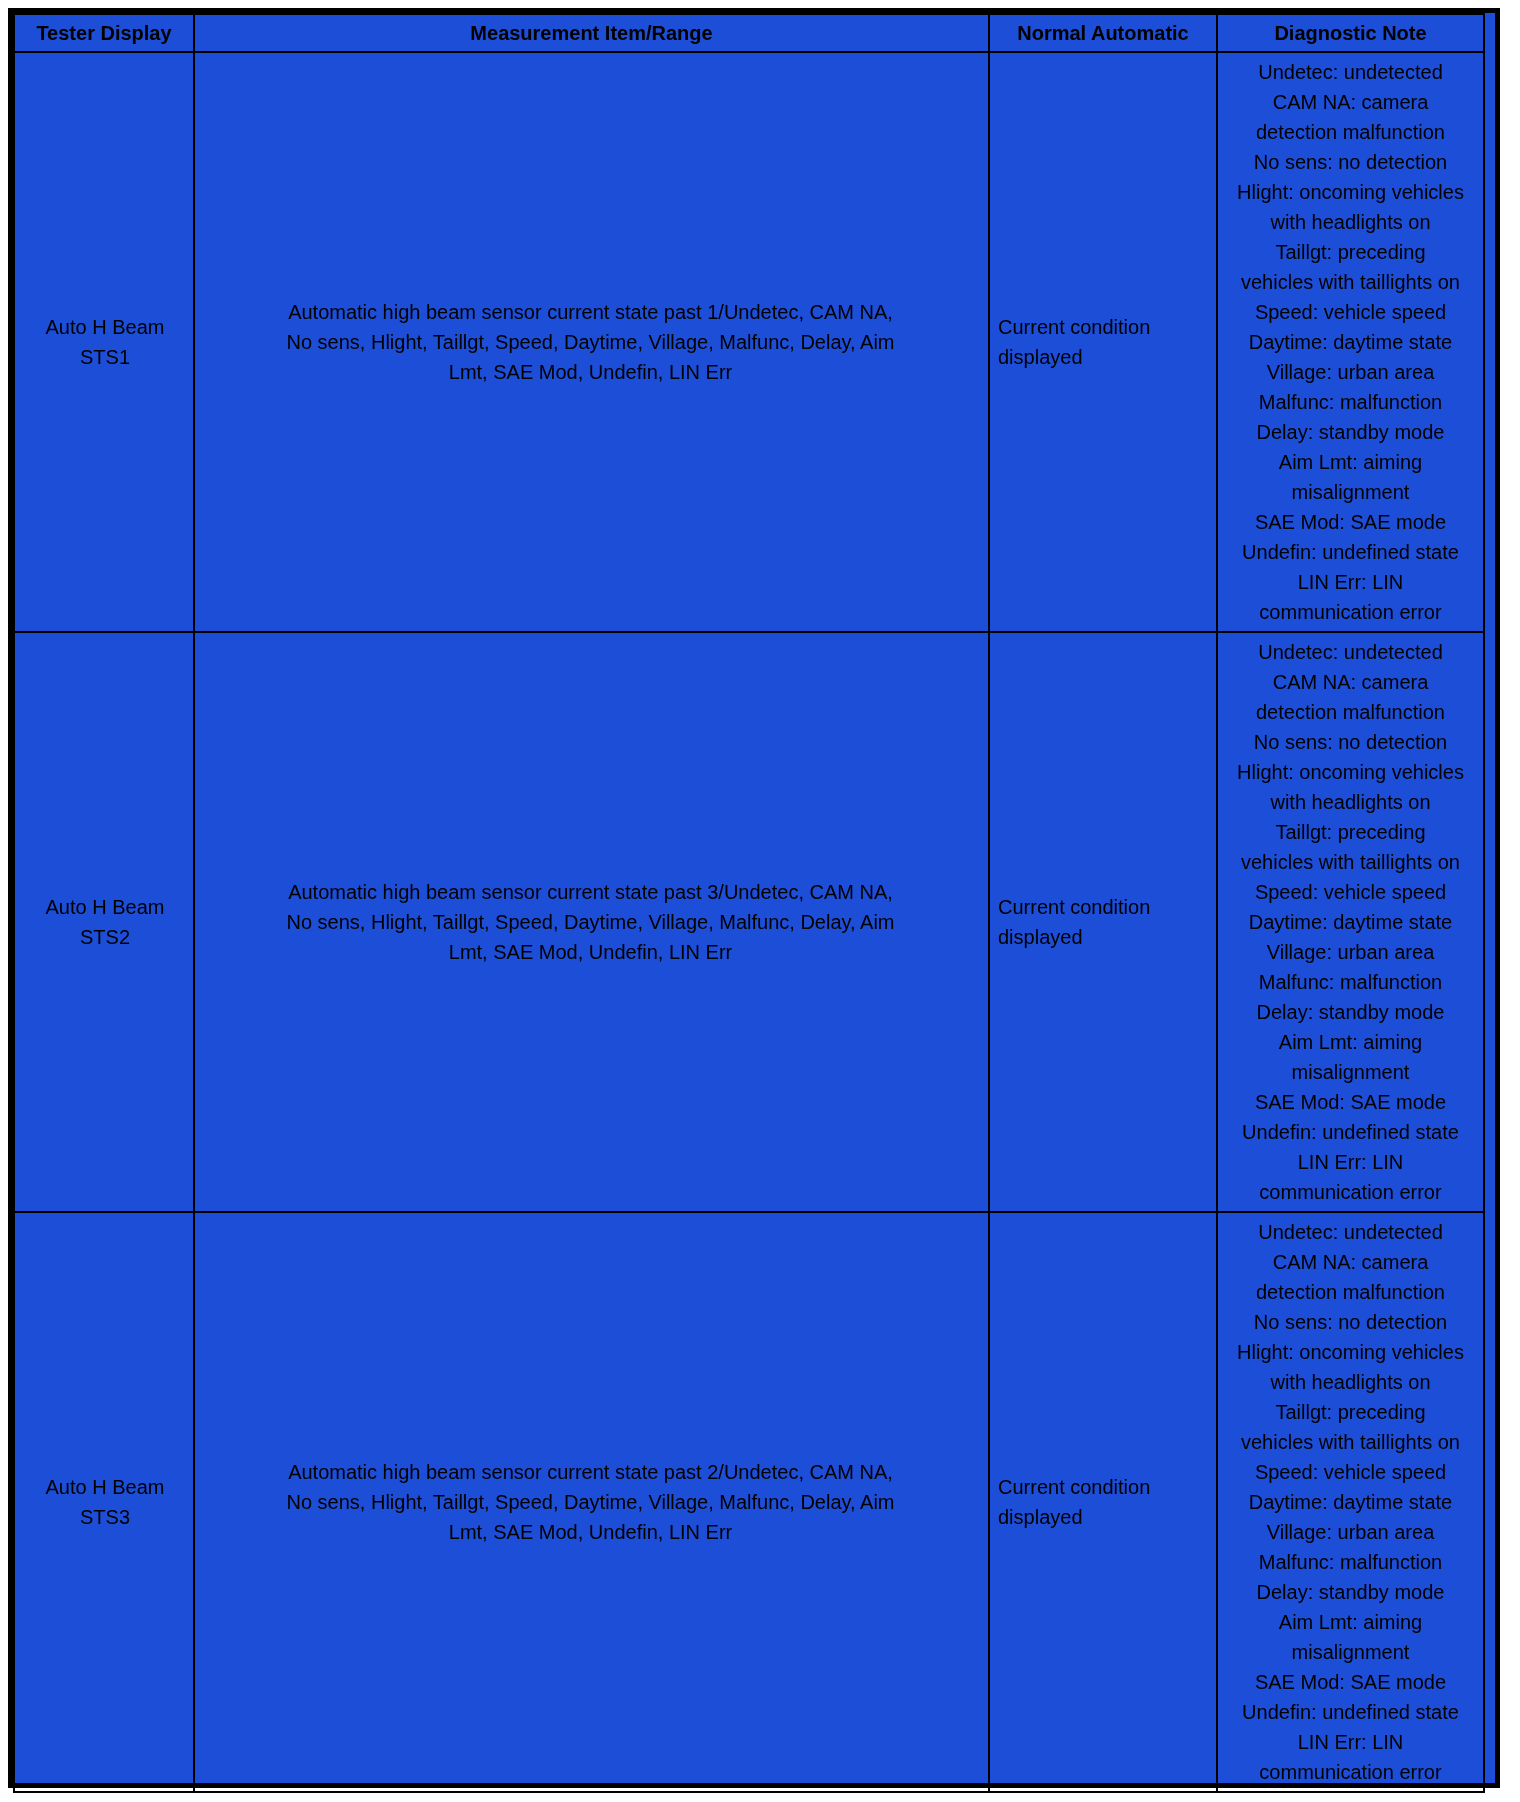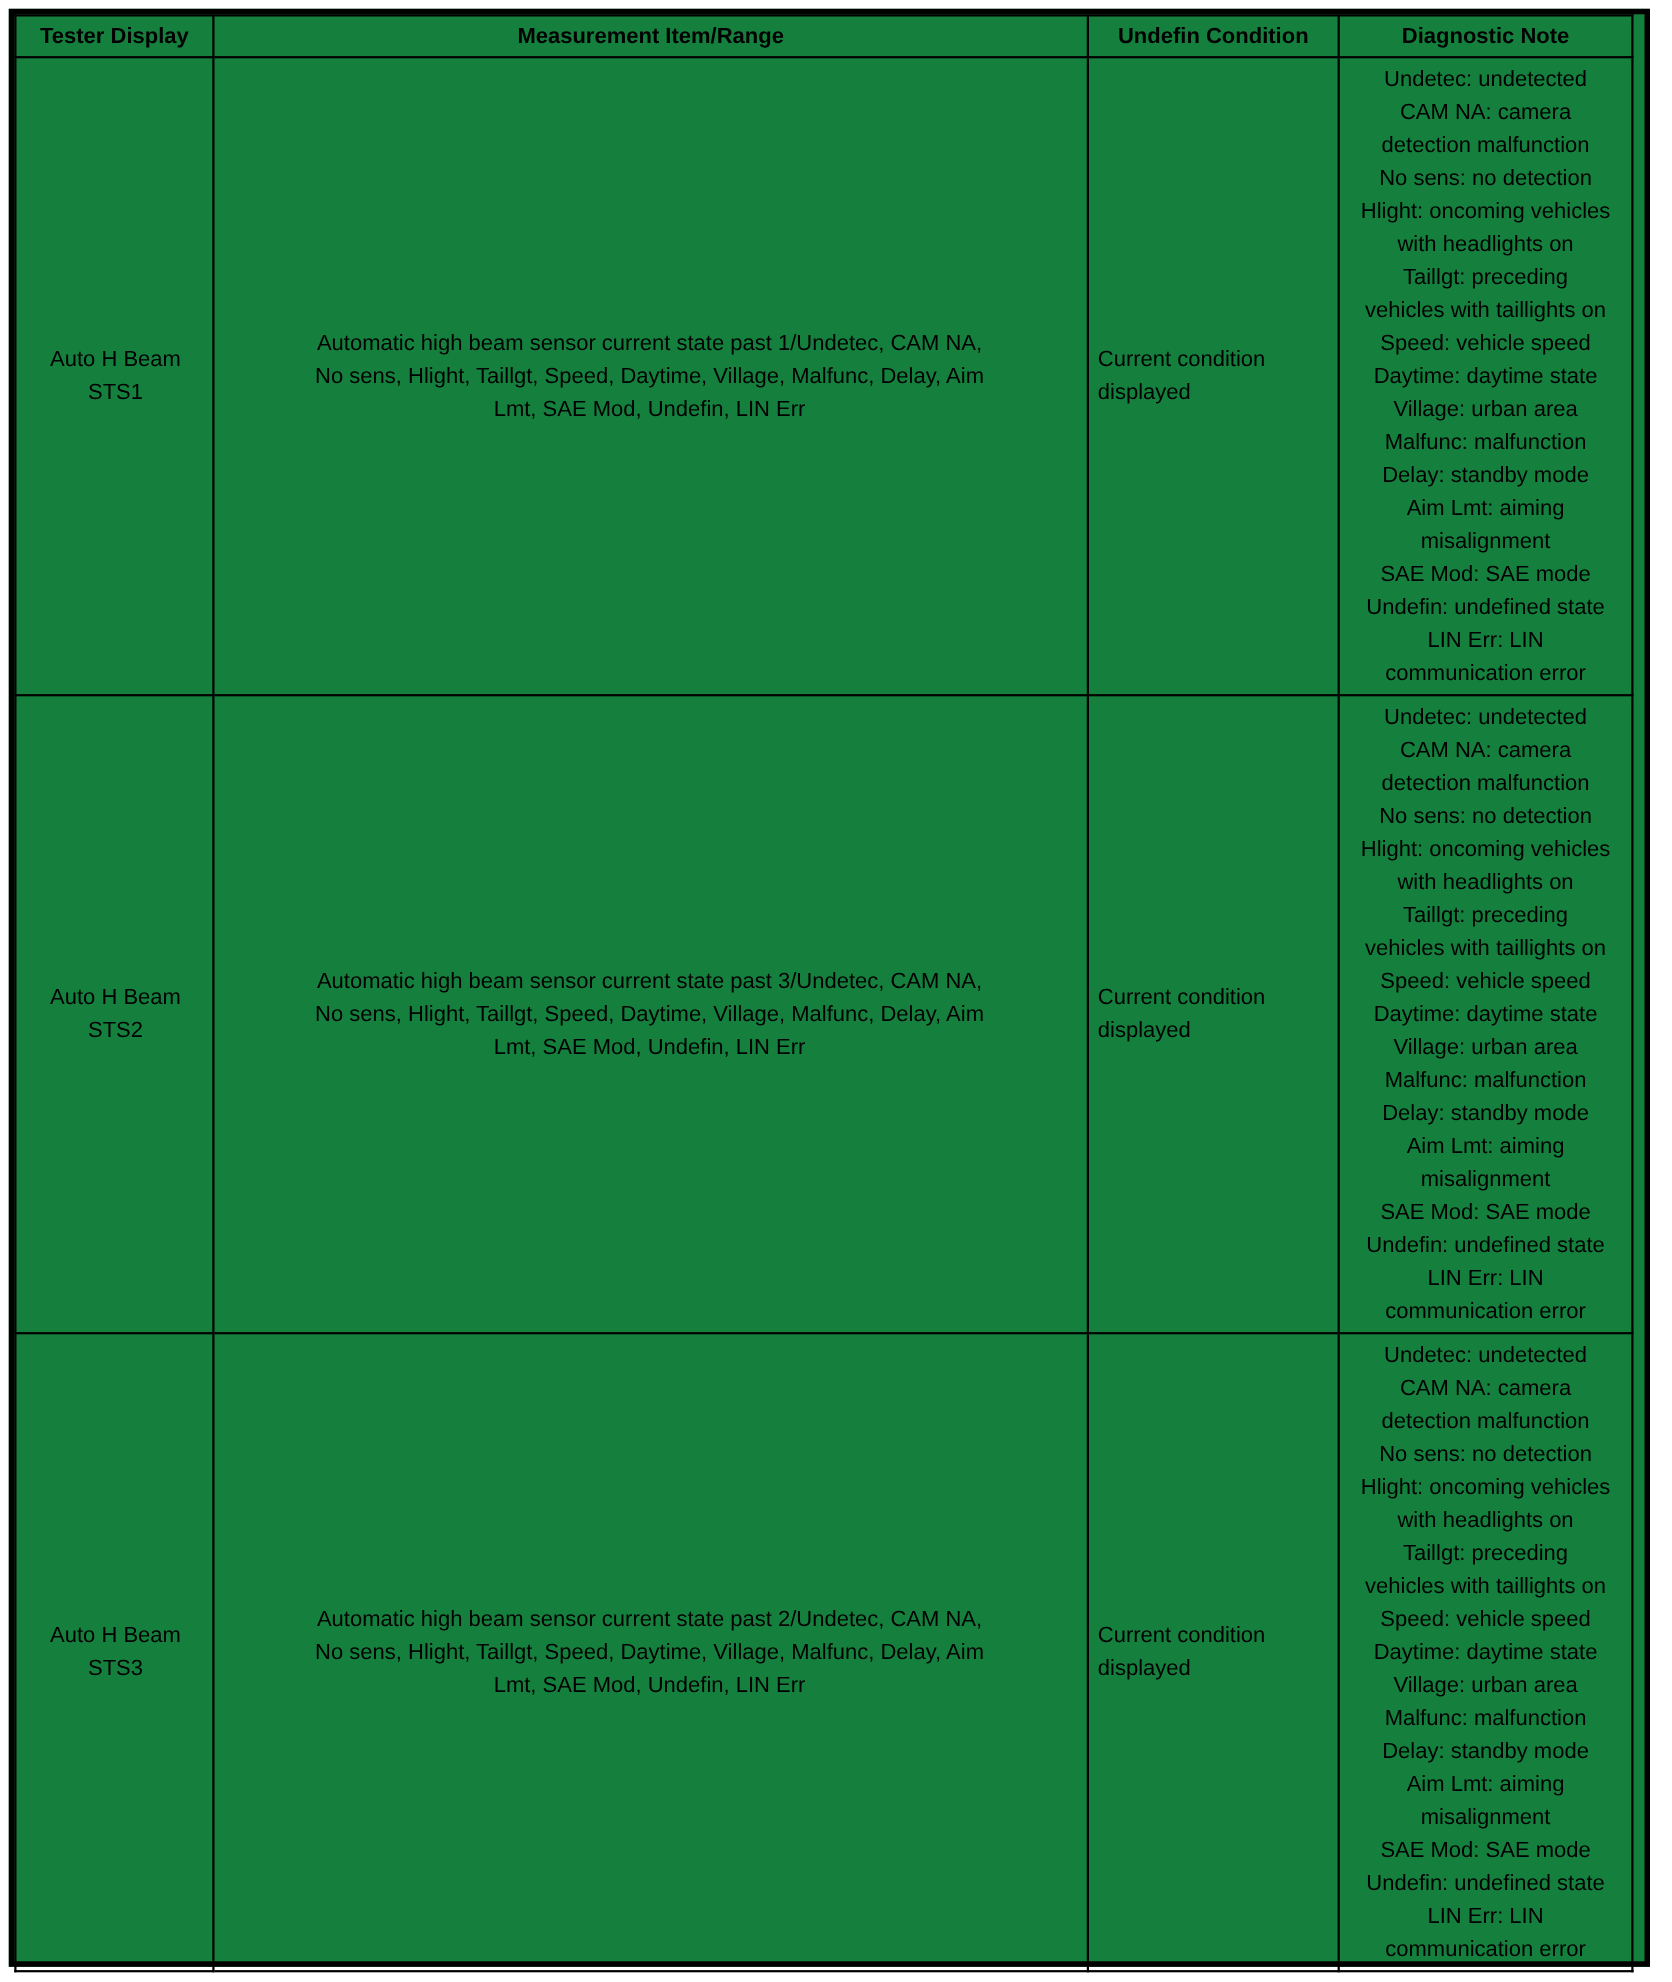--- a/index.html
+++ b/index.html
@@ -16,21 +16,21 @@
     overflow: hidden;
   }
   .frame {
     position: absolute;
     left: 8px;
     top: 8px;
     width: 1492px;
     height: 1780px;
     border: 5px solid #000000;
     box-sizing: border-box;
-    background: #15803d;
+    background: #1d4ed8;
   }
   table.spec-table {
     border-collapse: collapse;
     table-layout: fixed;
     width: calc(100% - 10px); 
     color: #000000;
   }
   table.spec-table th,
   table.spec-table td {
     border: 2px solid #000000;
@@ -80,21 +80,21 @@
       <colgroup>
         <col style="width:180px">
         <col style="width:795px">
         <col style="width:228px">
         <col>
       </colgroup>
       <thead>
         <tr class="header-row">
           <th class="col-header">Tester Display</th>
           <th class="col-header">Measurement Item/Range</th>
-          <th class="col-header">Undefin Condition</th>
+          <th class="col-header">Normal Automatic</th>
           <th class="col-header">Diagnostic Note</th>
         </tr>
       </thead>
       <tbody>
         <tr class="data-row">
           <td class="cell-tester">Auto H Beam
 STS1</td>
           <td class="cell-measurement">Automatic high beam sensor current state past 1/Undetec, CAM NA,
 No sens, Hlight, Taillgt, Speed, Daytime, Village, Malfunc, Delay, Aim
 Lmt, SAE Mod, Undefin, LIN Err</td>

